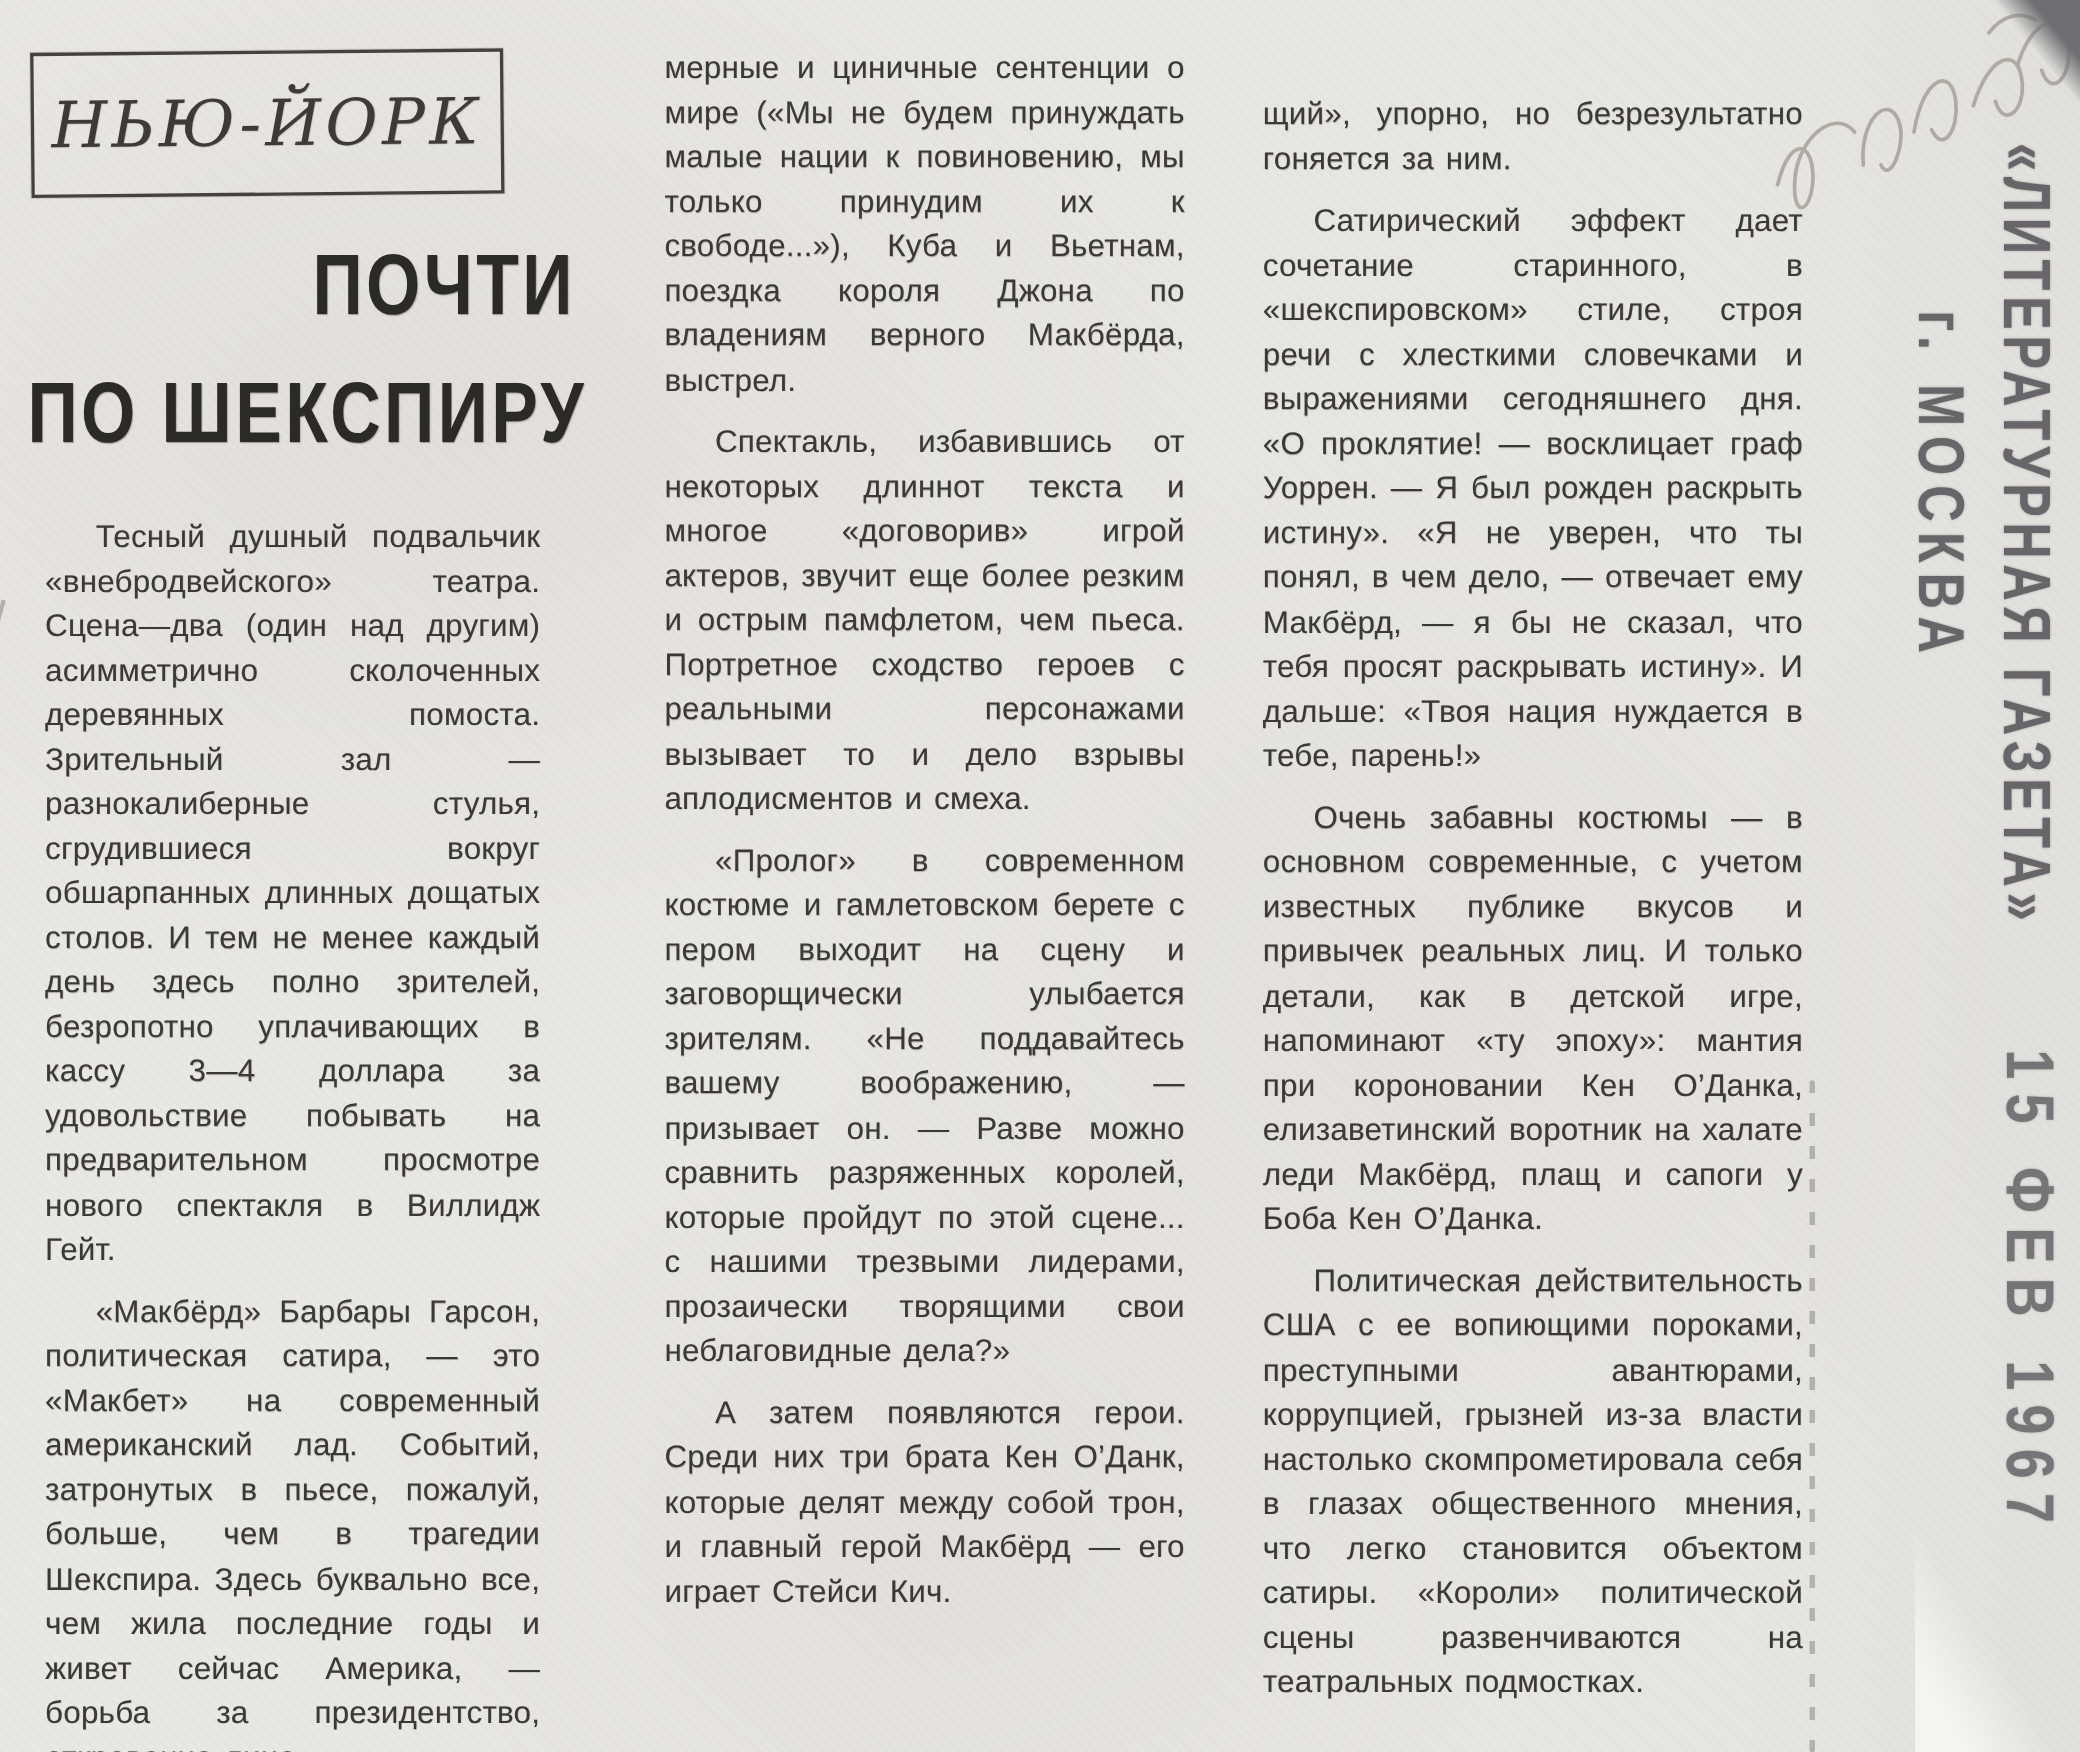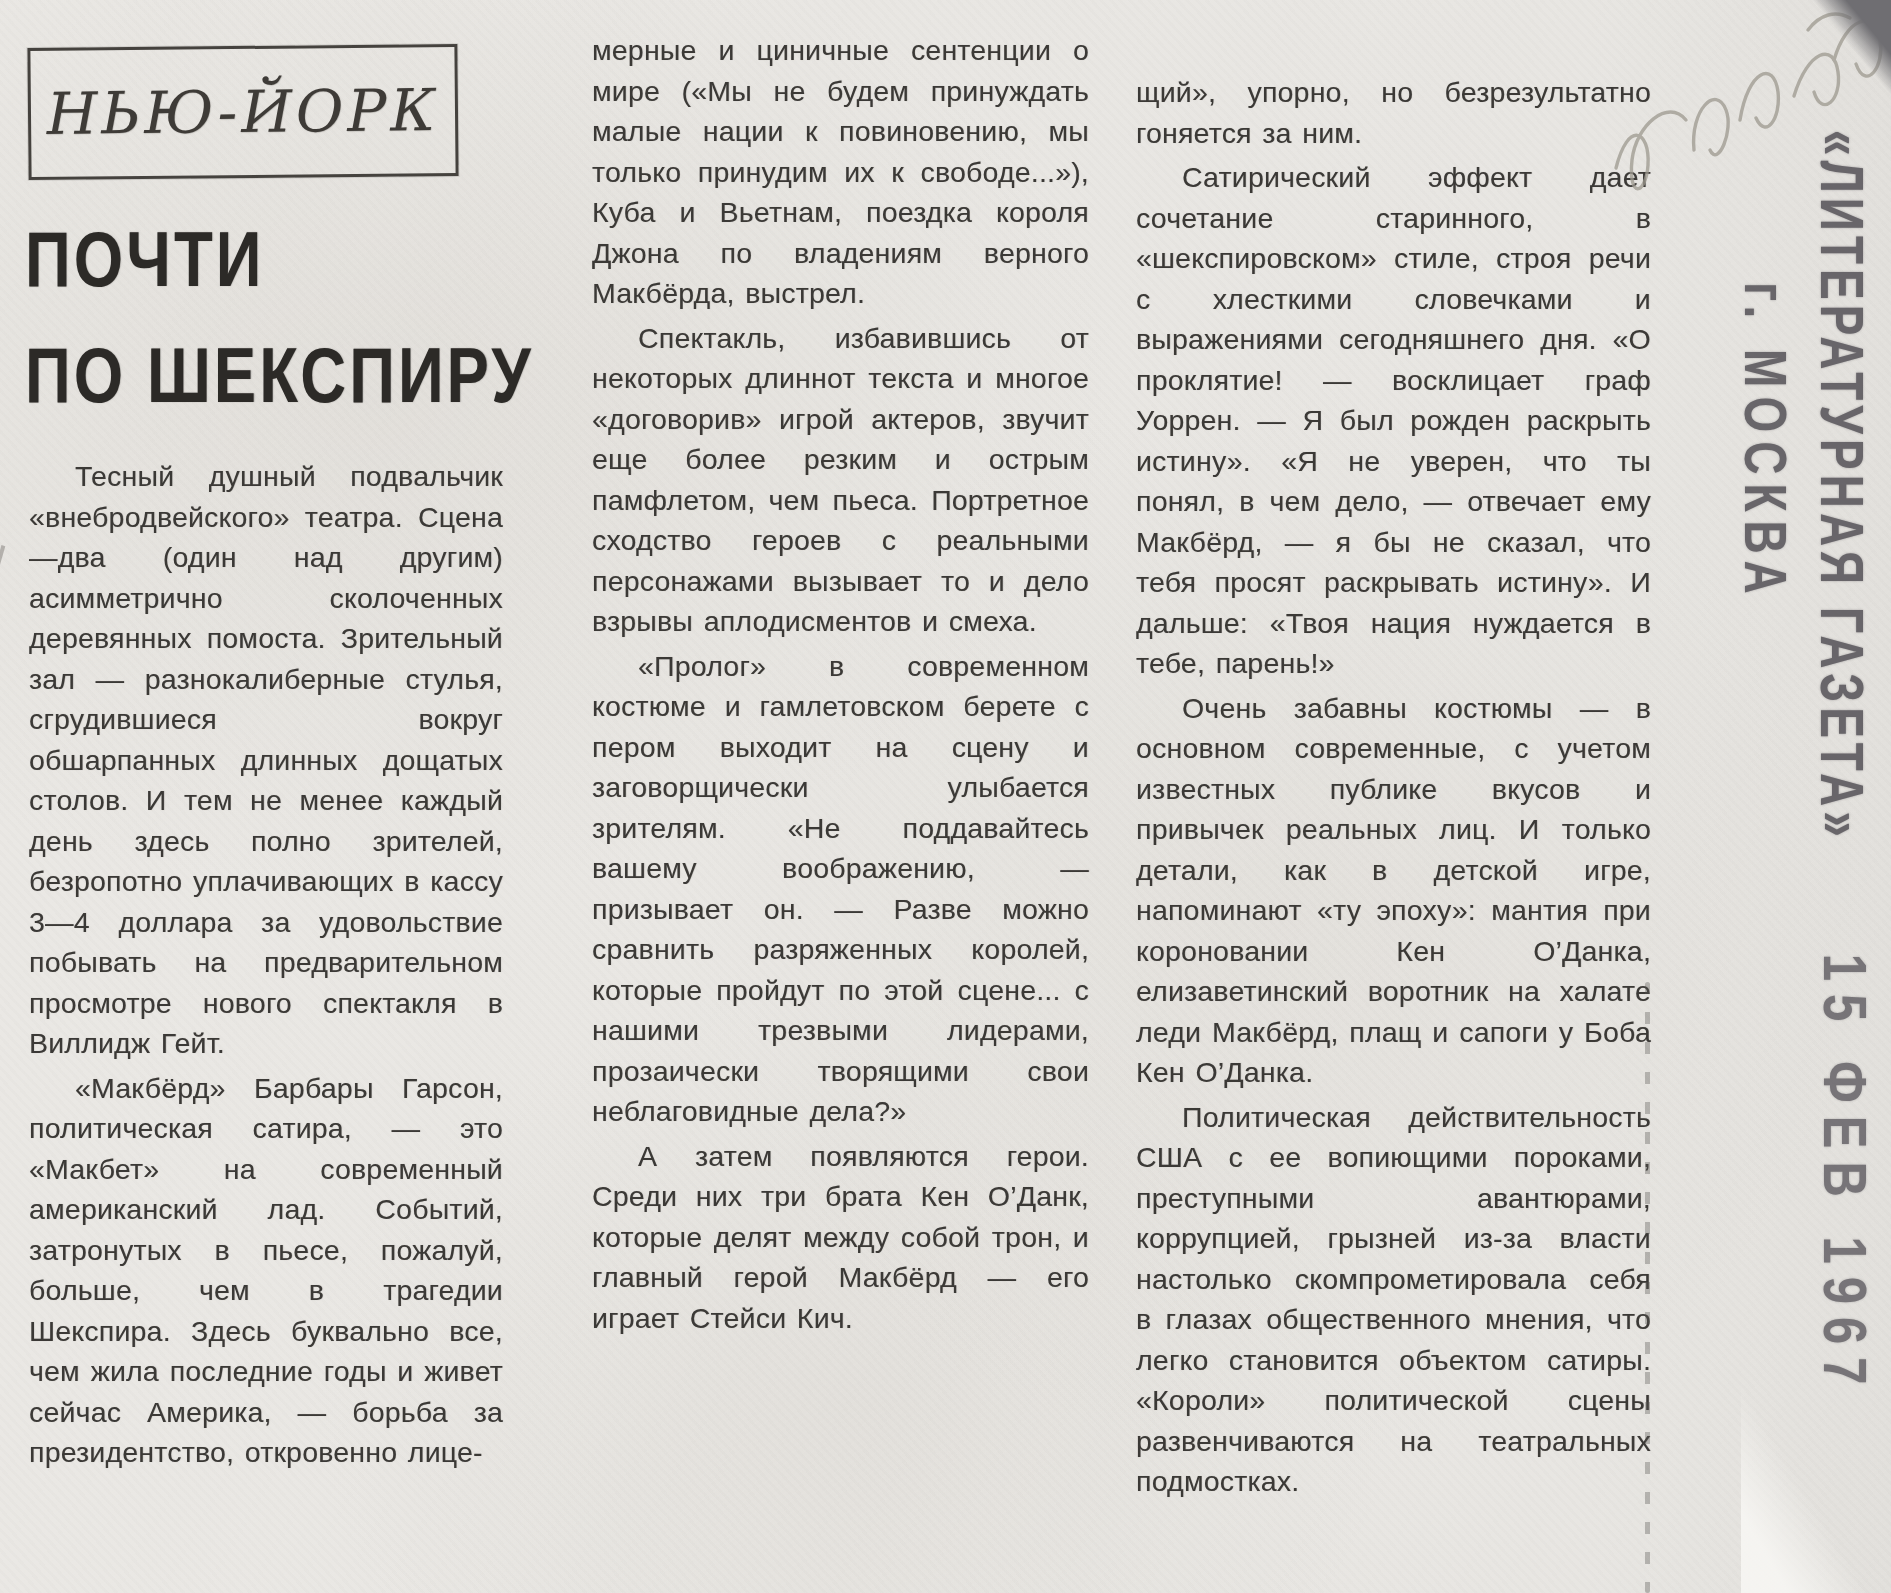--- a/index.html
+++ b/index.html
@@ -26,32 +26,32 @@
     border:3px solid #45423e;
     display:flex;align-items:center;justify-content:center;
     transform:rotate(-.55deg);
     box-shadow:0 0 0 1px rgba(69,66,62,.12);
   }
   .kicker-box span{
     font-family:"DejaVu Serif","Liberation Serif",serif;
     font-style:italic;font-size:58px;letter-spacing:4px;color:#3e3b37;
     text-shadow:.5px .5px 1px rgba(62,59,55,.35);
   }
-  .headline{position:absolute;left:25px;top:214px;color:#2c2a27;}
+  .headline{position:absolute;left:25px;top:214px;color:#2c2a27;text-align:right;}
   .headline .hl{
     display:inline-block;font-weight:700;font-size:61px;letter-spacing:3px;
     transform:scale(1.04,1.28);transform-origin:left top;
     text-shadow:.6px .6px 1px rgba(44,42,39,.4);
     white-space:nowrap;
   }
   .headline .hl2{margin-top:46px;display:block;}
   .colbody{position:absolute;color:#3b3936;font-size:28.5px;line-height:40.5px;
     text-align:justify;word-spacing:2.5px;letter-spacing:.2px;
     text-shadow:.35px .35px .7px rgba(59,57,54,.34);}
-  .colbody p{margin:4px;}
+  .colbody p{margin:16px;}
   .colbody p.indent{text-indent:46px;}
   .col1{left:25px;top:452px;width:482px;}
   .col2{left:588px;top:26px;width:505px;}
   .col3{left:1132px;top:68px;width:523px;}
   
   .stamp{
     position:absolute;left:1880px;top:130px;width:1175px;height:195px;
     transform:rotate(90deg);transform-origin:0 0;
     color:#4e4b51;opacity:.82;
   }

